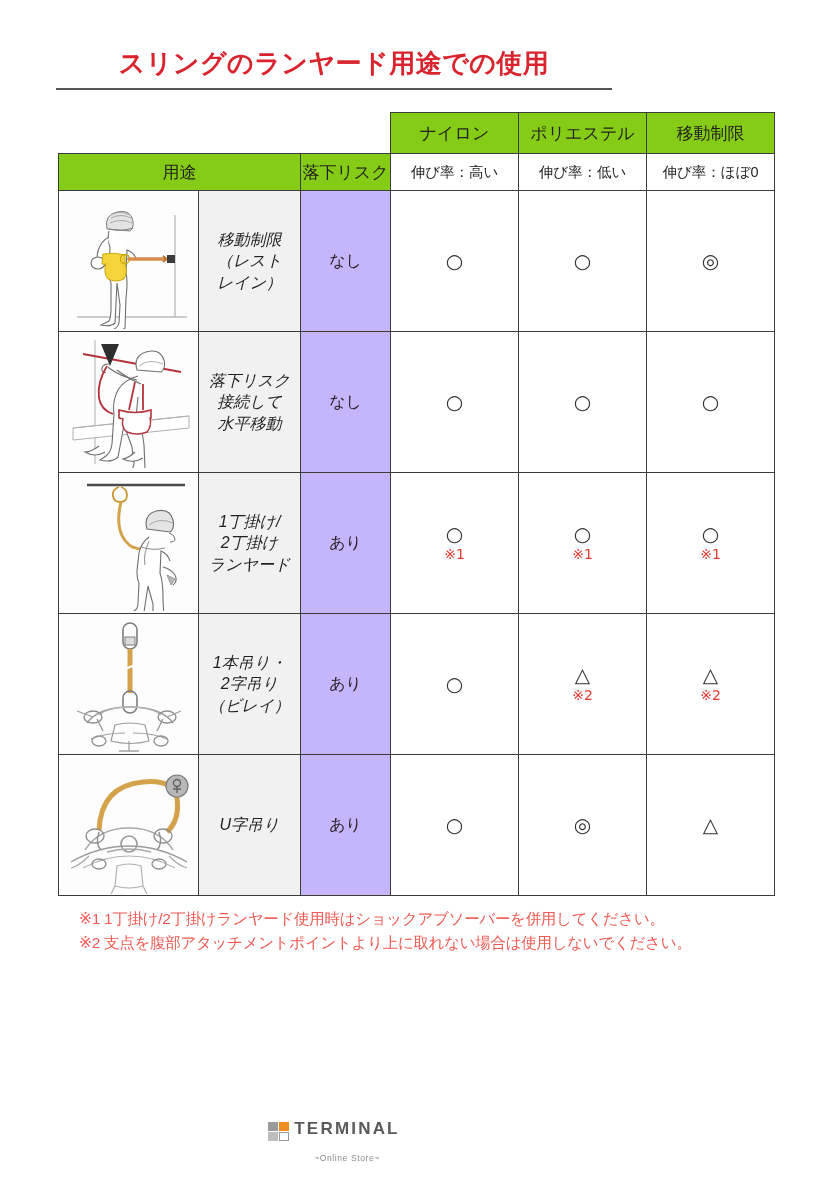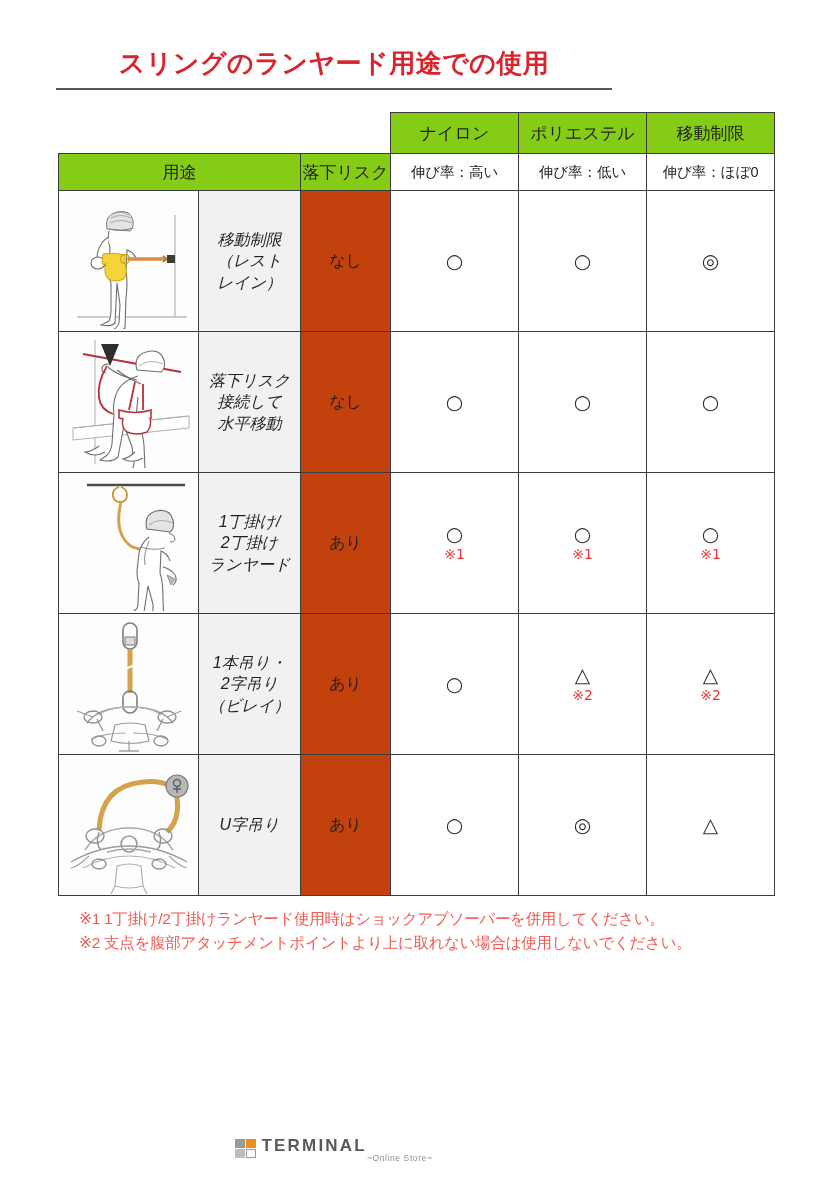--- a/index.html
+++ b/index.html
@@ -47,21 +47,21 @@
     background:#fff;height:36px;font-size:14.5px;color:#231f20;
   }
   .hdr-use{
     background:#84cc16;height:36px;font-size:17px;font-weight:700;color:#231f20;
   }
 
   td.illus{background:#fdfdfd;height:140px;padding:2px;}
   td.usecell{
     background:#f1f1f1;font-size:16px;line-height:1.35;color:#231f20;font-style:italic;
   }
-  td.riskcell{font-size:16px;background:#c2410c;}
+  td.riskcell{font-size:16px;background:#c4b5fd;}
   td.matcell{font-size:19px;background:#fff;}
   .sym{display:block;font-size:20px;line-height:1.1;color:#333;
        font-family:"DejaVu Sans","Liberation Sans",sans-serif;}
   .note{display:block;font-size:14px;color:#e8382f;line-height:1.2;margin-top:1px;
         font-family:"DejaVu Sans","Liberation Sans",sans-serif;}
 
   
   .footnotes{
     margin:11px 58px 0 58px;color:#f15a52;font-size:15.5px;line-height:1.55;
     letter-spacing:-.3px;
@@ -76,21 +76,21 @@
   .logo{display:flex;align-items:flex-start;gap:5px;}
   .logo-grid{
     width:21px;height:19px;display:grid;
     grid-template-columns:10px 10px;grid-template-rows:9px 9px;gap:1px;margin-top:2px;
   }
   .sq{width:10px;height:9px;box-sizing:border-box;}
   .sq.gray{background:#9a9a9a;}
   .sq.orange{background:#ef8c1f;}
   .sq.graylite{background:#bdbdbd;}
   .sq.white{background:#fff;border:1.5px solid #9a9a9a;}
-  .logo-text{display:flex;flex-direction:row;line-height:1;}
+  .logo-text{display:flex;flex-direction:column;line-height:1;}
   .logo-name{
     font-size:17px;font-weight:700;letter-spacing:2.2px;color:#58595b;
   }
   .logo-sub{
     font-size:8.5px;color:#8a8c8e;letter-spacing:.6px;text-align:center;margin-top:17px;
   }
 
   
   svg.fig{display:block;margin:0 auto;}
 </style>

